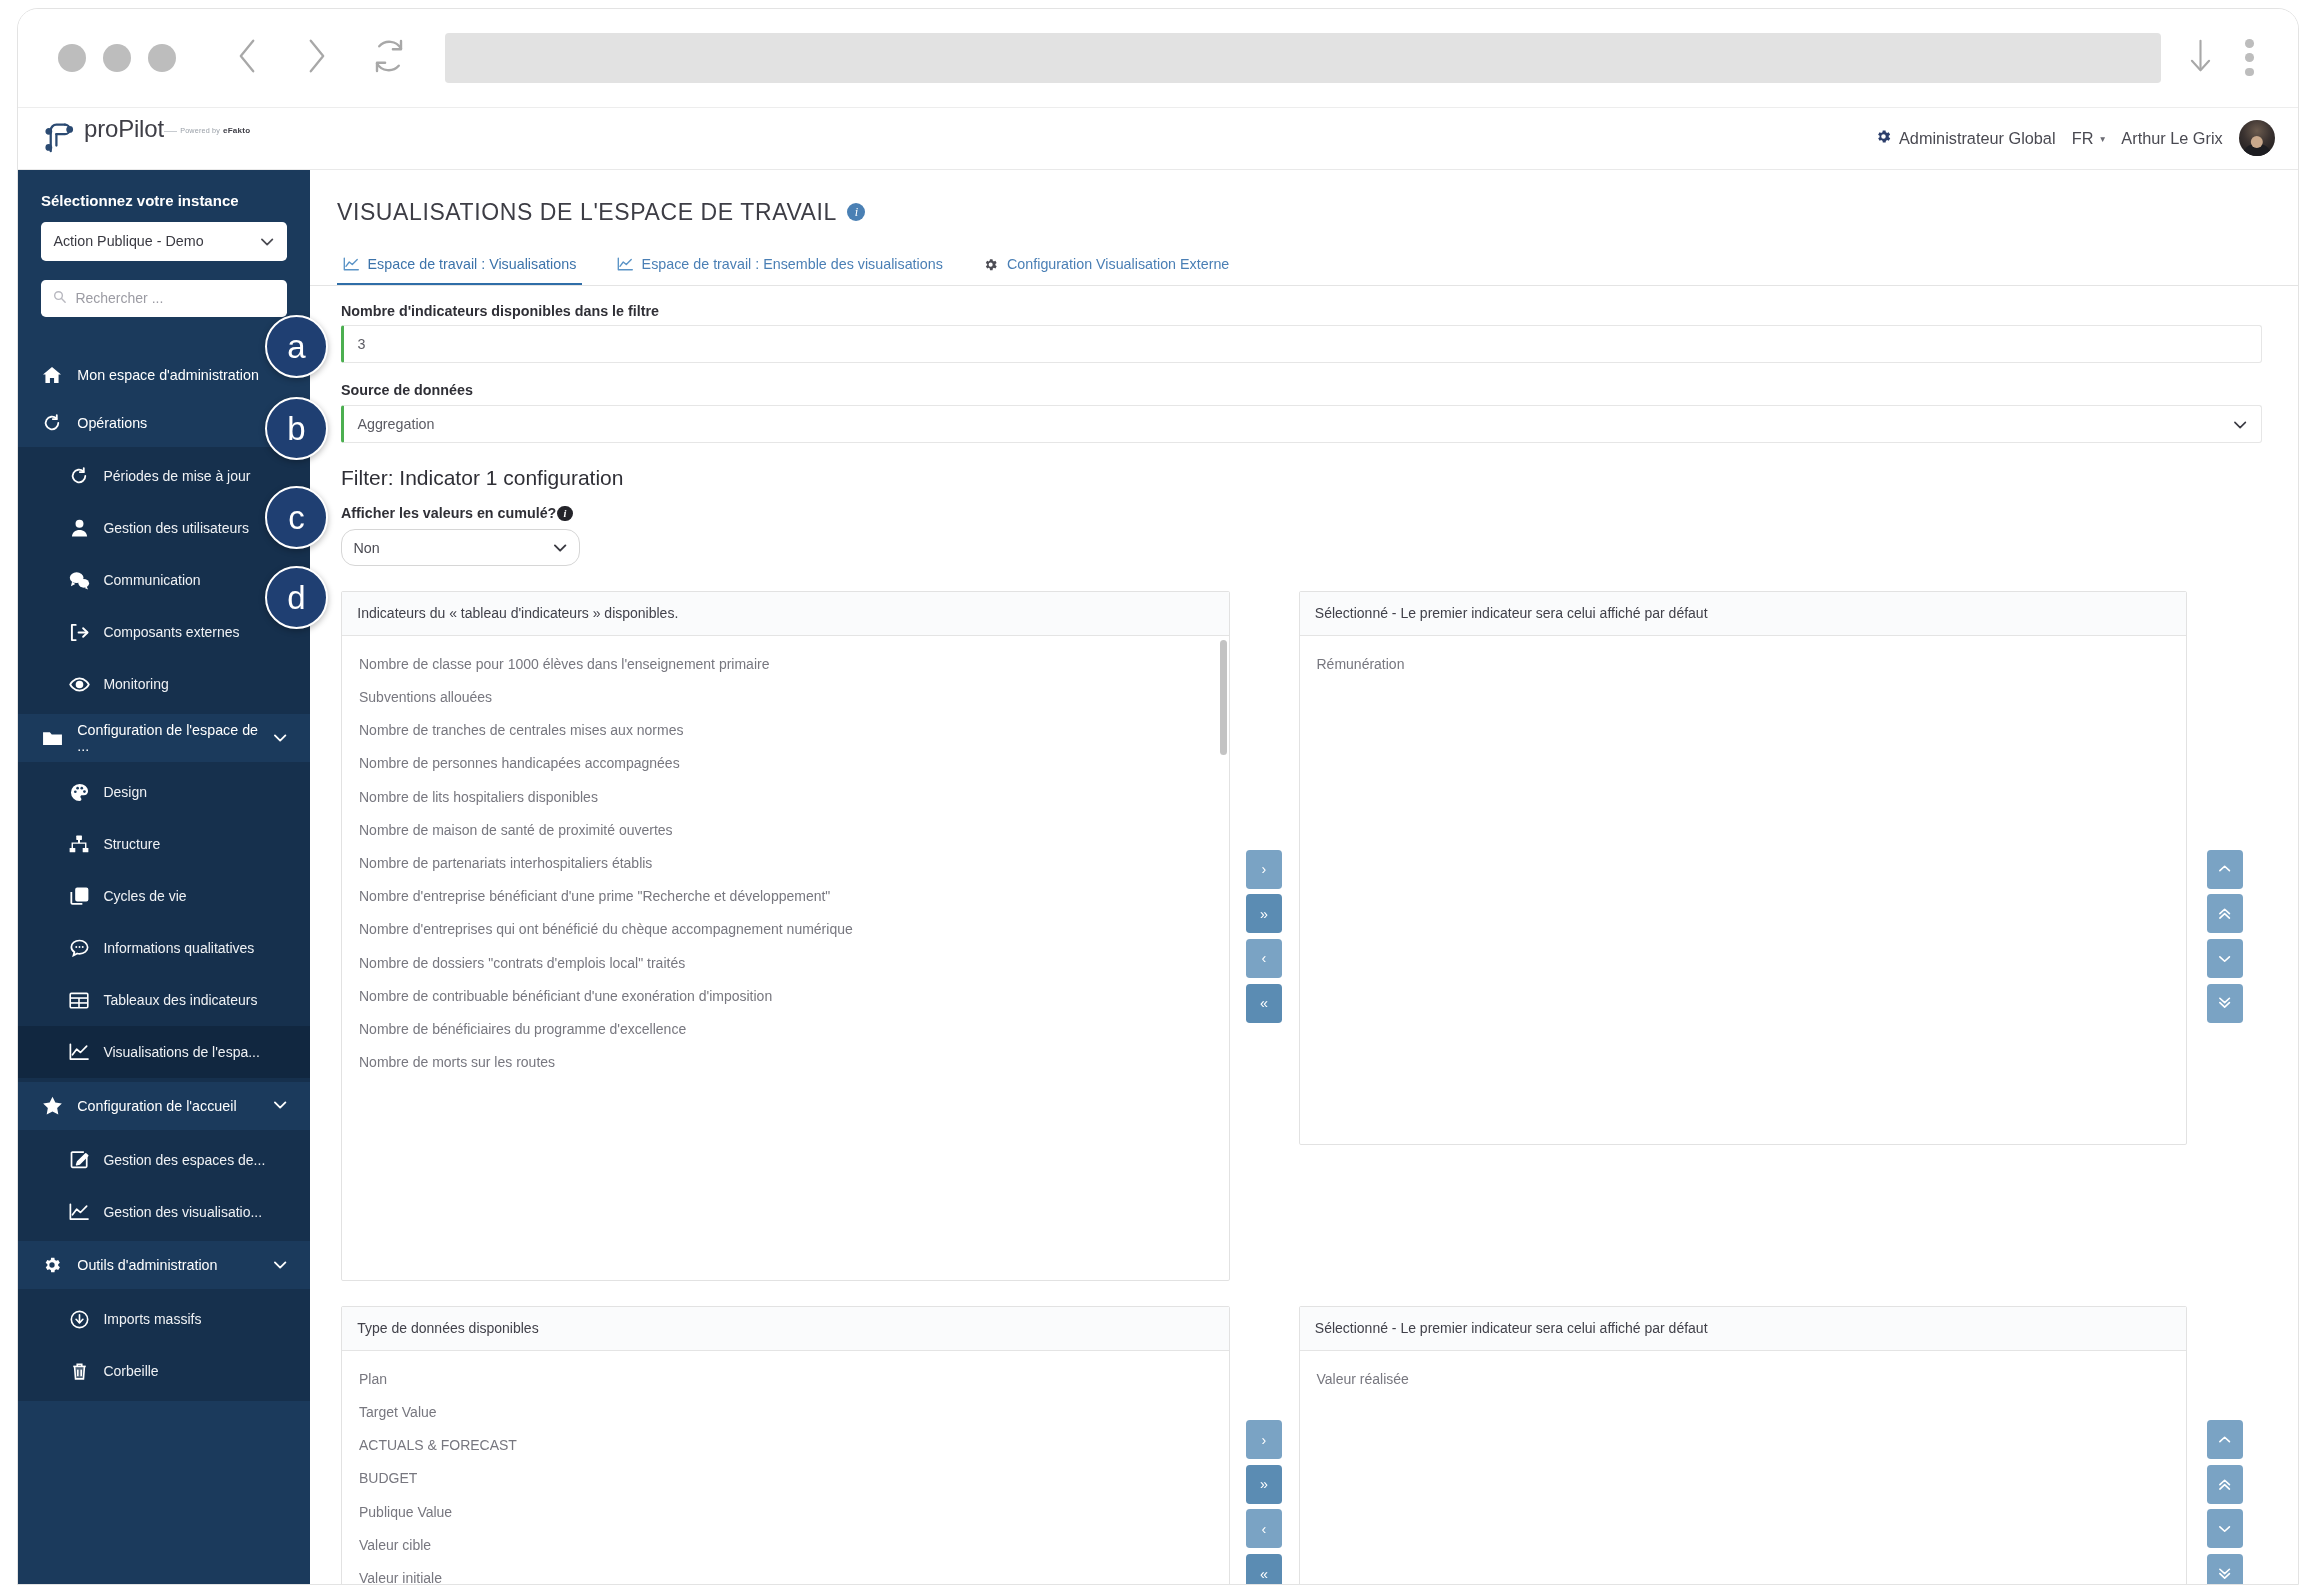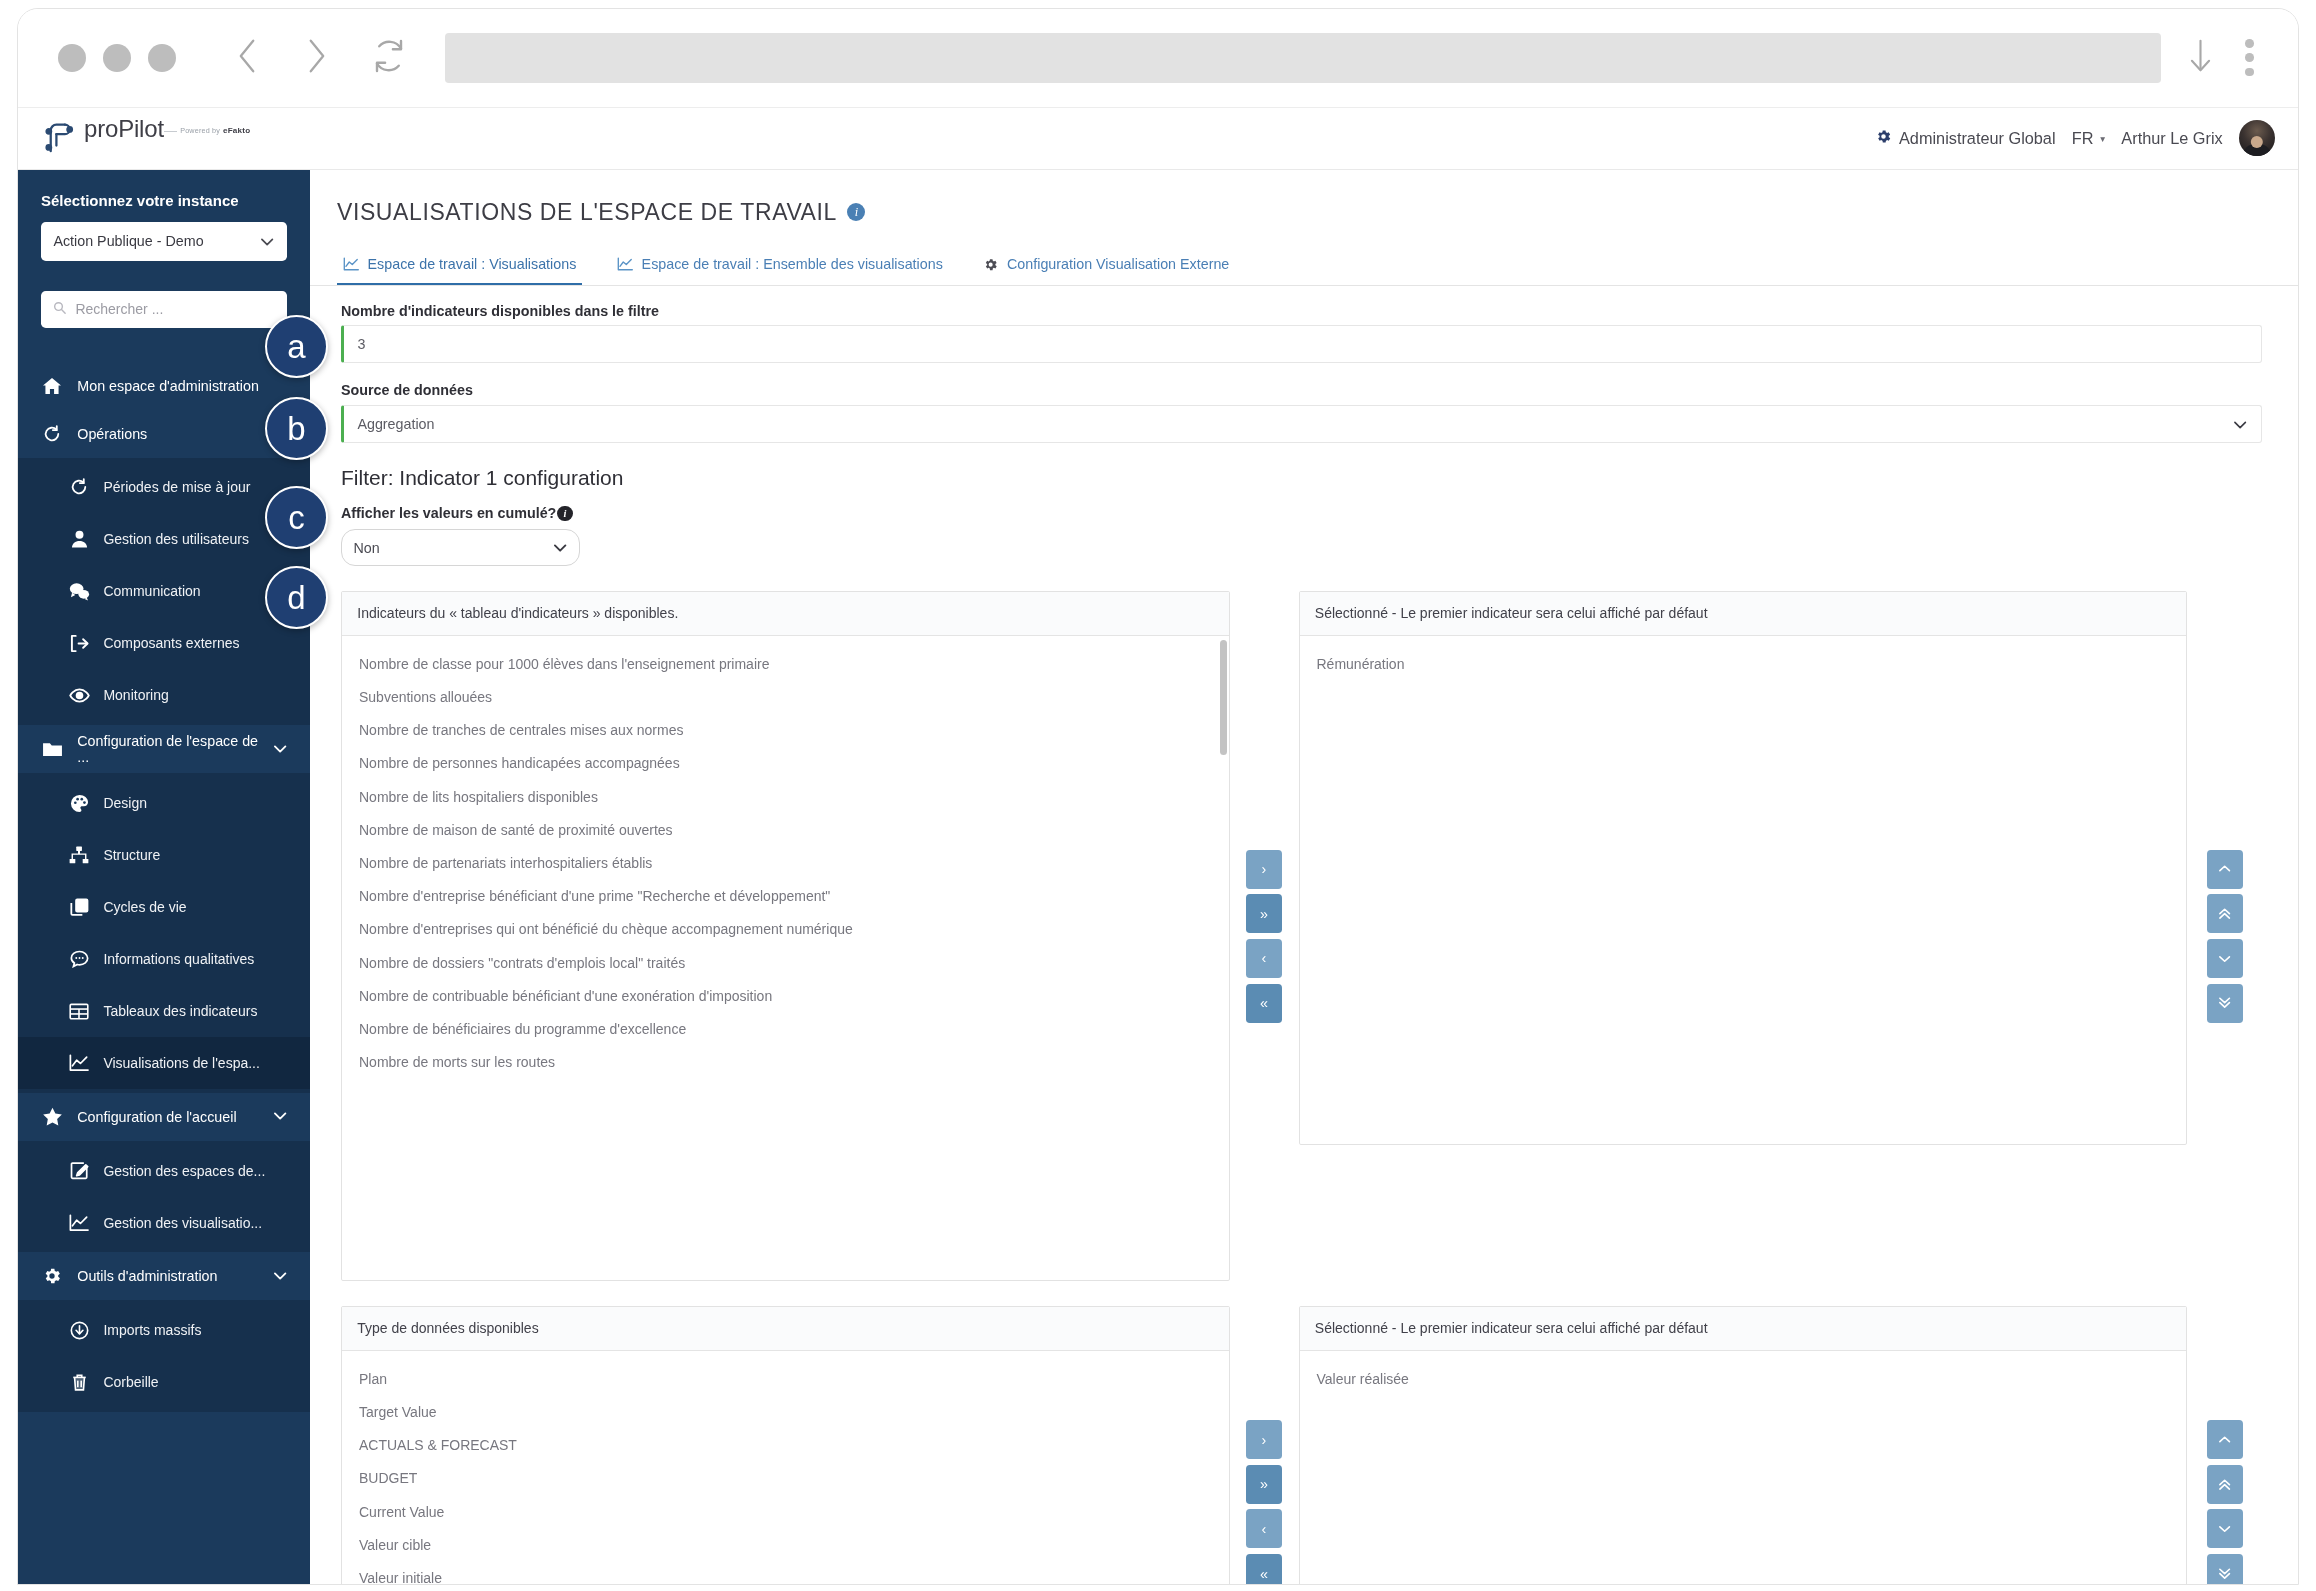--- a/index.html
+++ b/index.html
@@ -106,21 +106,21 @@
     position: relative;
   }
   .sb-pad { padding: 17px 23px 0 23px; }
   .sb-title { font-size: 15px; font-weight: bold; margin: 5.7px 0 12.4px 0; color:#ffffff; }
   .sb-select {
     width: 100%; height: 39px; background: #ffffff; border-radius: 4.8px;
     display:flex; align-items:center; justify-content: space-between;
     padding: 0 12.4px; font-size: 14.3px; color: #3a3a42;
   }
   .sb-search {
-    margin-top: 30px;
+    margin-top: 19px;
     width: 100%; height: 37px; background:#ffffff; border-radius: 4.8px;
     display:flex; align-items:center; gap: 8.6px;
     padding: 0 12.4px; font-size: 14px; color: #9b9ba3;
   }
   .sb-gap { height: 34px; }
 
   .sb-group {
     display:flex; align-items:center; gap: 14.3px;
     height: 48px; padding: 0 23px;
     font-size: 14.3px; color: #ffffff;
@@ -741,21 +741,21 @@
 
           <div class="duallist">
             <div class="dl-col">
               <div class="panel" style="height:401px">
                 <div class="panel-head">Type de données disponibles</div>
                 <div class="panel-body" style="flex:1">
                   <div class="li">Plan</div>
                   <div class="li">Target Value</div>
                   <div class="li">ACTUALS &amp; FORECAST</div>
                   <div class="li">BUDGET</div>
-                  <div class="li">Current Value</div>
+                  <div class="li">Publique Value</div>
                   <div class="li">Valeur cible</div>
                   <div class="li">Valeur initiale</div>
                 </div>
               </div>
             </div>
 
             <div class="btncol">
               <div class="xbtn">›</div>
               <div class="xbtn dark">»</div>
               <div class="xbtn">‹</div>

